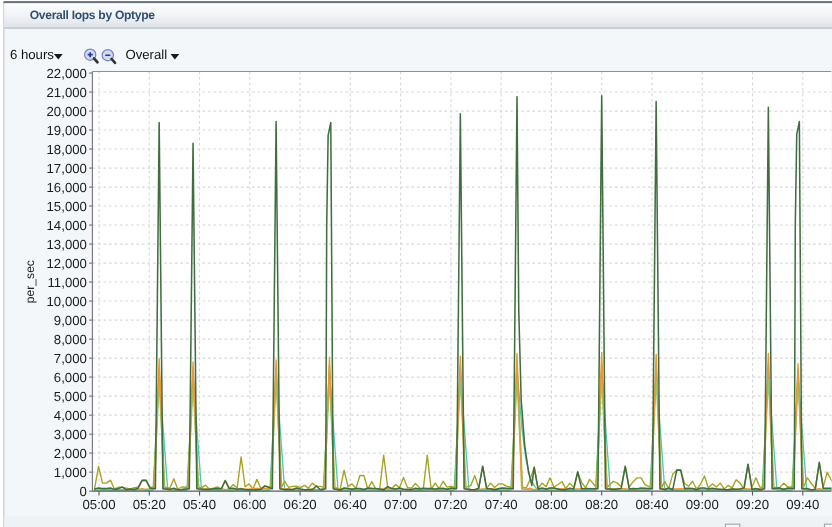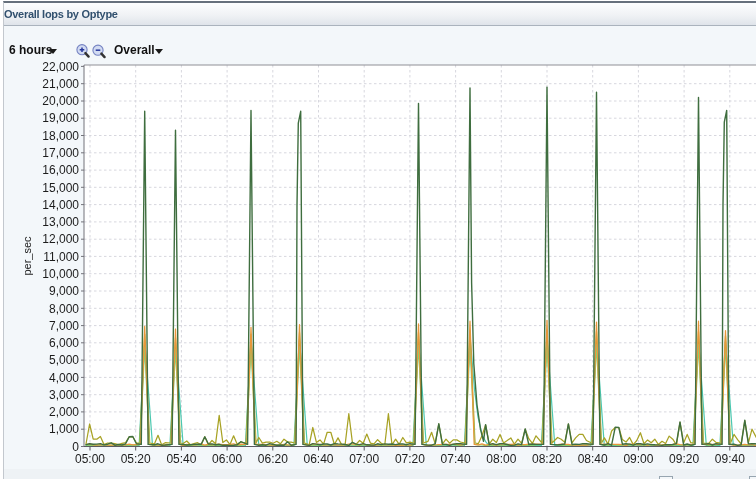--- a/index.html
+++ b/index.html
@@ -3,23 +3,23 @@
 <meta charset="utf-8">
 <style>
   html,body { margin:0; padding:0; width:756px; height:479px; overflow:hidden;
               font-family:"Liberation Sans", sans-serif; background:#ffffff; }
   .panel { position:absolute; left:3px; top:1px; width:753px; height:478px;
            border-top:2px solid #66707c; border-left:1px solid #c3c8ce;
            background:#f3f7fa; }
   .hdr { position:absolute; left:0; top:0; width:753px; height:22px;
          background:linear-gradient(#fcfdfe, #f0f2f5 55%, #dfe4ea);
          border-bottom:1px solid #aab3bd; }
-  .hdr .t { position:absolute; left:0; top:4.5px; font-size:11px; font-weight:bold;
+  .hdr .t { position:absolute; left:23px; top:4.5px; font-size:11px; font-weight:bold;
             color:#31506e; letter-spacing:-0.28px; }
-  .tbar { position:absolute; left:0; top:38px; width:753px; height:20px;font-weight:bold; }
+  .tbar { position:absolute; left:0; top:38px; width:753px; height:20px; }
   .lbl { position:absolute; font-size:12px; color:#111; }
   .tri { position:absolute; width:0; height:0; border-left:4.5px solid transparent;
          border-right:4.5px solid transparent; border-top:5.5px solid #1a1a1a; }
   .botstrip { position:absolute; left:0; top:466px; width:753px; height:13px;
               background:#eef2f5; }
   .cb { position:absolute; top:7px; width:12px; height:12px; background:#f4f7f9;
         border:1px solid #97a5b0; }
   .cbl { position:absolute; top:8px; font-size:12px; color:#333; }
 </style>
 </head>

